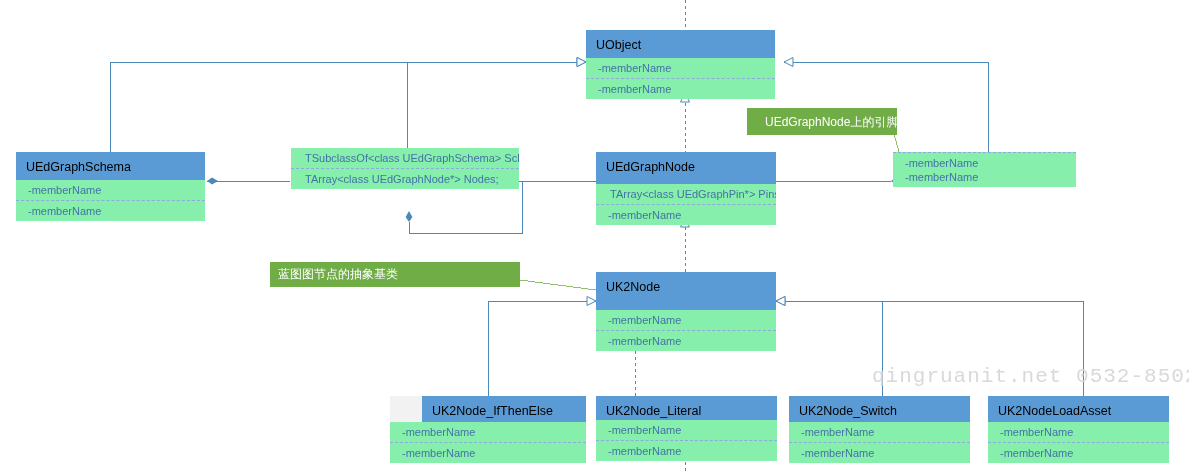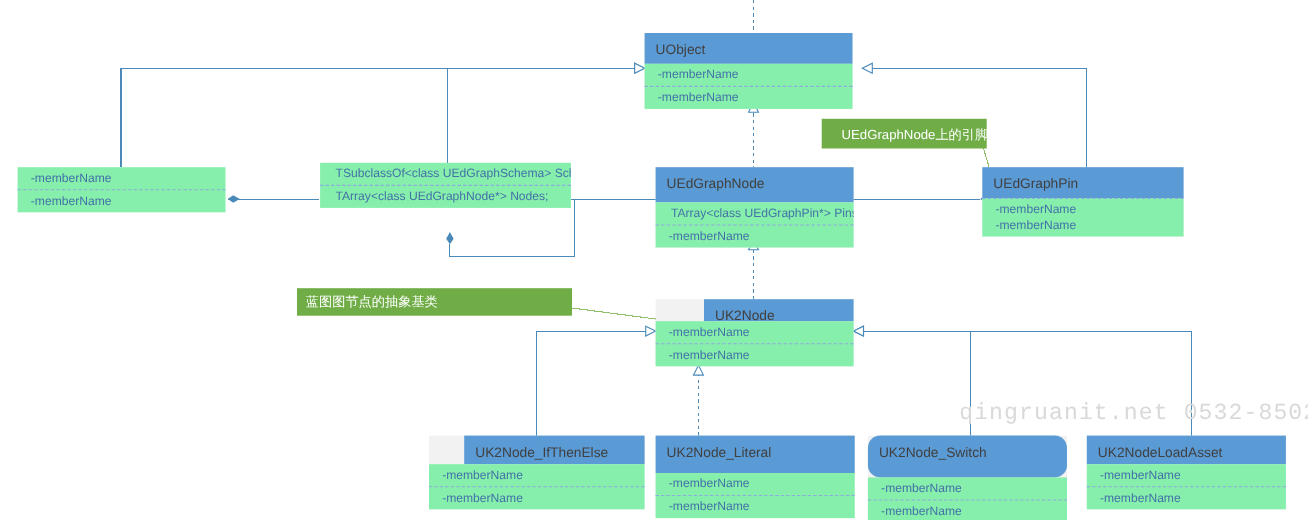--- a/index.html
+++ b/index.html
@@ -16,21 +16,21 @@
   }
   #edges{position:absolute;left:0;top:0;width:1189px;height:473px;pointer-events:none;}
 
   .umlbox{
     position:absolute;
     box-sizing:border-box;
     background:#f2f2f2;
   }
   .umlbox .hdr{
     background:#5b9bd5;
-    color:#404040;
+    color:#000000;
     font-size:12.5px;
     line-height:1;
     padding:9px 0 0 10px;
     box-sizing:border-box;
     overflow:hidden;
     white-space:nowrap;
   }
   .umlbox .body{
     background:#86efac;
     box-sizing:border-box;
@@ -137,20 +137,21 @@
       <div class="sect">
         <div class="mem">-memberName</div>
       </div>
       <div class="sect divided">
         <div class="mem">-memberName</div>
       </div>
     </div>
   </div>
 
   <div class="umlbox" style="left:16px;top:152px;width:189px;">
+    <div class="hdr" style="height:28px;">UEdGraphSchema</div>
     <div class="body">
       <div class="sect">
         <div class="mem">-memberName</div>
       </div>
       <div class="sect divided">
         <div class="mem">-memberName</div>
       </div>
     </div>
   </div>
 
@@ -171,31 +172,30 @@
       <div class="sect">
         <div class="mem code">TArray&lt;class UEdGraphPin*&gt; Pins</div>
       </div>
       <div class="sect divided">
         <div class="mem">-memberName</div>
       </div>
     </div>
   </div>
 
   <div class="umlbox" style="left:893px;top:152px;width:183px;">
-    <div class="hdr" style="height:28px;">UEdGraphPin</div>
     <div class="body">
       <div class="sect divided">
         <div class="mem">-memberName</div>
         <div class="mem">-memberName</div>
       </div>
     </div>
   </div>
 
   <div class="umlbox" style="left:596px;top:272px;width:180px;">
-    <div class="hdr" style="height:20px;margin-left:44px;">UK2Node</div>
+    <div class="hdr" style="height:38px;">UK2Node</div>
     <div class="body">
       <div class="sect">
         <div class="mem">-memberName</div>
       </div>
       <div class="sect divided">
         <div class="mem">-memberName</div>
       </div>
     </div>
   </div>
 
@@ -205,33 +205,33 @@
       <div class="sect">
         <div class="mem">-memberName</div>
       </div>
       <div class="sect divided">
         <div class="mem">-memberName</div>
       </div>
     </div>
   </div>
 
   <div class="umlbox" style="left:596px;top:396px;width:181px;">
-    <div class="hdr" style="height:34px;">UK2Node_Literal</div>
+    <div class="hdr" style="height:24px;">UK2Node_Literal</div>
     <div class="body">
       <div class="sect">
         <div class="mem">-memberName</div>
       </div>
       <div class="sect divided">
         <div class="mem">-memberName</div>
       </div>
     </div>
   </div>
 
   <div class="umlbox" style="left:789px;top:396px;width:181px;">
-    <div class="hdr" style="height:38px;border-radius:11px;">UK2Node_Switch</div>
+    <div class="hdr" style="height:26px;">UK2Node_Switch</div>
     <div class="body">
       <div class="sect">
         <div class="mem">-memberName</div>
       </div>
       <div class="sect divided">
         <div class="mem">-memberName</div>
       </div>
     </div>
   </div>
 

